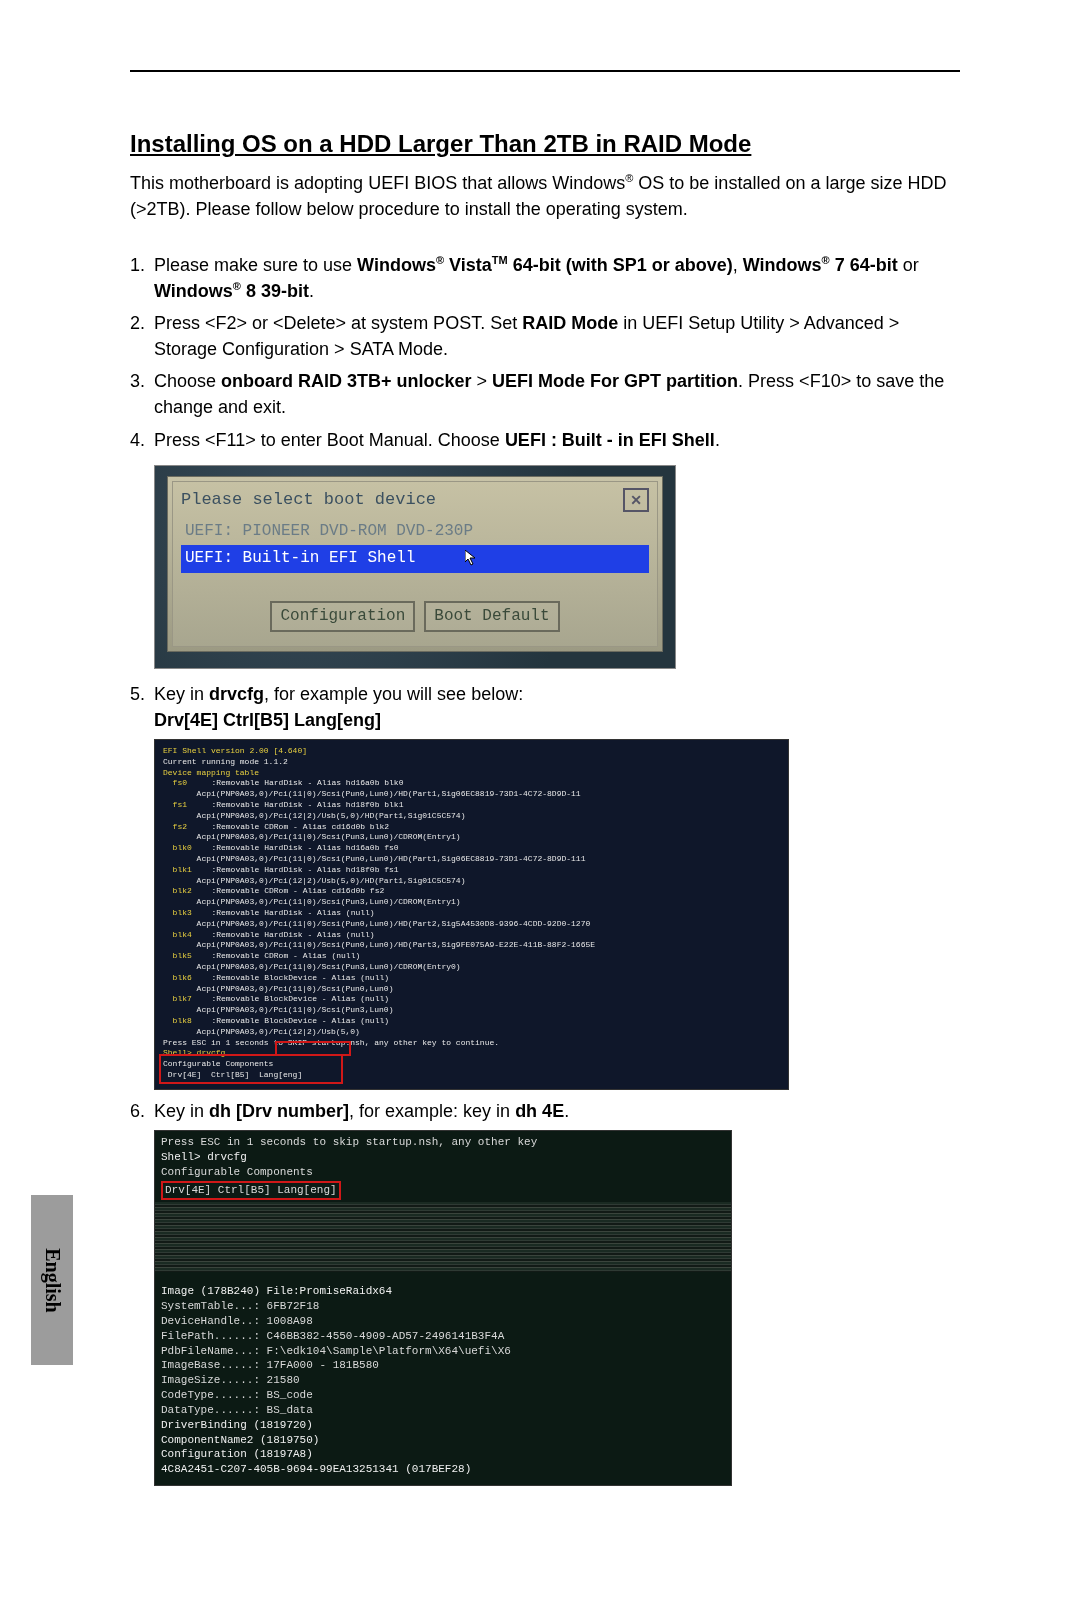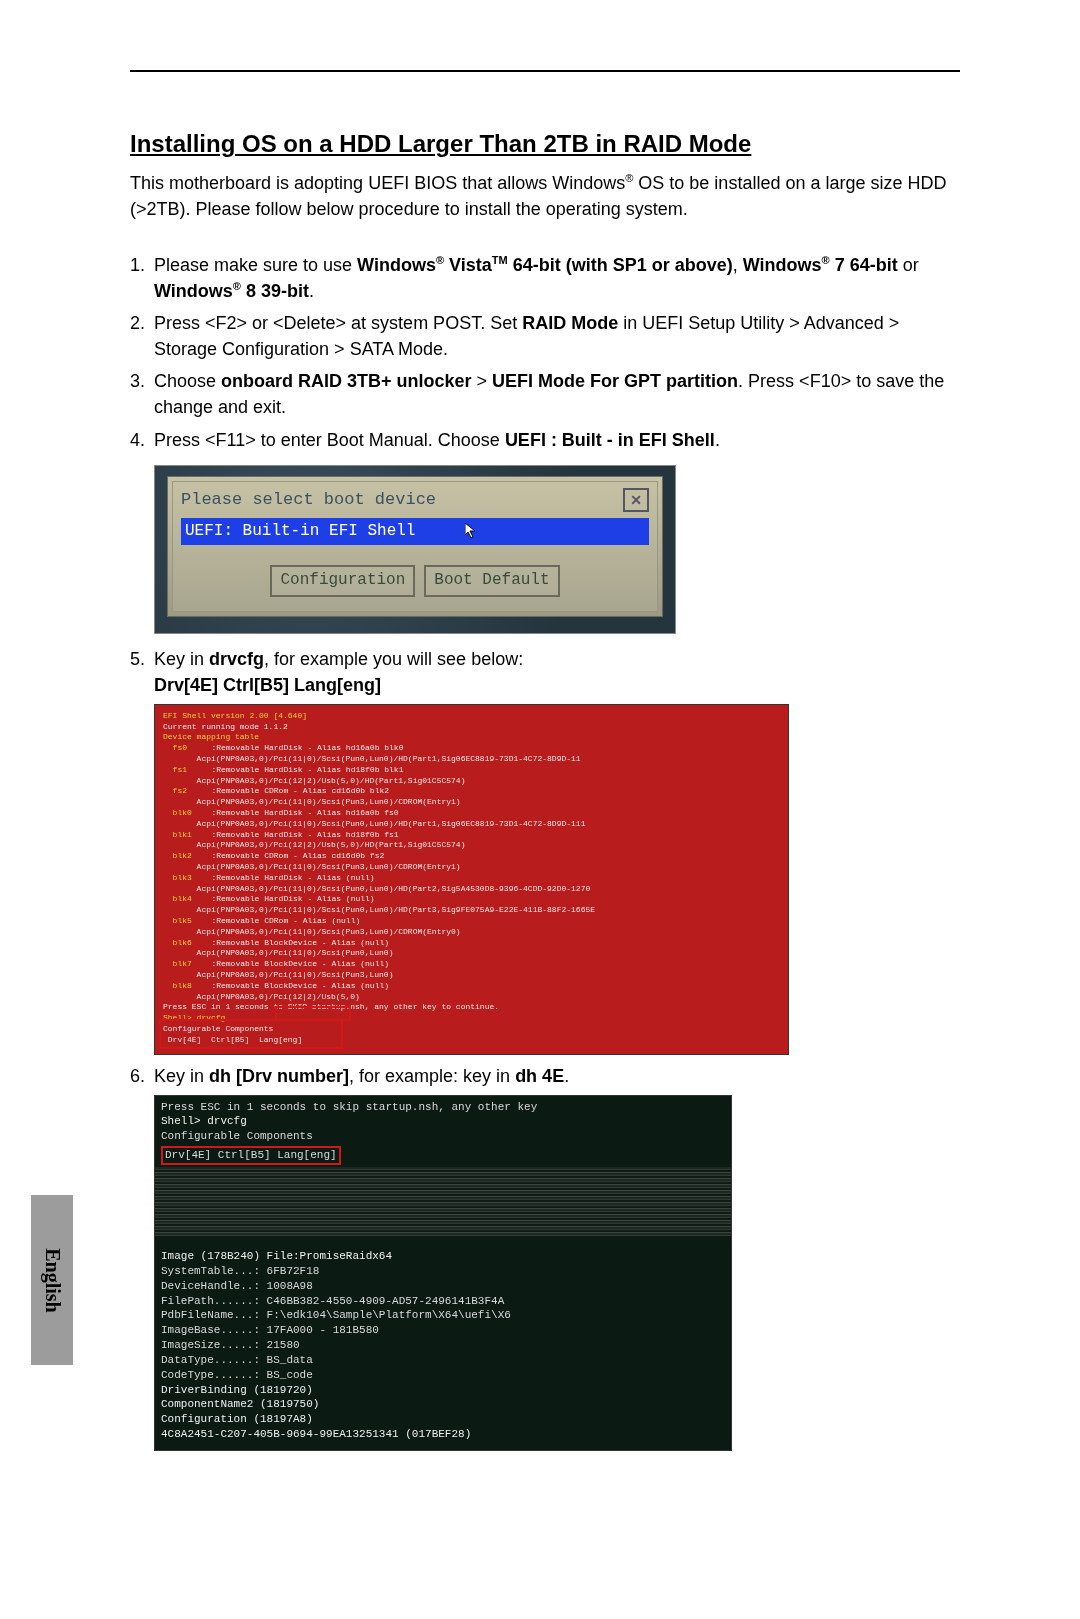--- a/index.html
+++ b/index.html
@@ -18,25 +18,25 @@
   .shot1{width:496px;margin:12px 0 12px 24px;background:radial-gradient(circle at 30% 30%,#394c5a,#24353e 70%);border:1px solid #888;padding:10px 12px 16px}
   .dlg{background:linear-gradient(#c8c3a7,#9c9a83);border:1px solid #6b6b5f;padding:4px}
   .dlg-inner{border:1px solid #9a9785;padding:6px 8px 14px;background:linear-gradient(#c6c1a4,#a8a68f)}
   .dlg-title{display:flex;align-items:flex-start;gap:4px;margin-bottom:6px}
   .dlg-title span{flex:1;color:#3b5060;font-family:"Courier New",monospace;font-size:17px}
   .dlg-x{width:22px;height:20px;border:2px solid #556;display:flex;align-items:center;justify-content:center;font-size:14px;color:#556;font-weight:bold}
   .opt{font-family:"Courier New",monospace;font-size:16px;color:#6b7c86;padding:2px 4px}
   .opt.sel{background:#1f3fe6;color:#fff}
   .cursor{display:inline-block;width:12px;height:16px;vertical-align:middle;margin-left:40px}
   .cursor svg{display:block}
-  .btnrow{text-align:center;margin-top:20px}
+  .btnrow{text-align:center;margin-top:28px}
   .btn{display:inline-block;border:2px solid #6a6a5c;color:#3a4a3a;font-family:"Courier New",monospace;font-size:16px;padding:2px 8px;margin:0 2px;background:rgba(255,255,255,.05)}
 
   
-  .shot2{width:617px;margin:4px 0 8px 24px;background:#b91c1c;padding:6px 8px 8px;font-family:"Courier New",monospace;font-size:8px;line-height:1.35;color:#e8e8e8;position:relative;border:1px solid #333}
+  .shot2{width:617px;margin:4px 0 8px 24px;background:#0f172a;padding:6px 8px 8px;font-family:"Courier New",monospace;font-size:8px;line-height:1.35;color:#e8e8e8;position:relative;border:1px solid #333}
   .shot2 .y{color:#e8d040}
   .shot2 .row{white-space:pre}
   .shot2 .lbl{color:#e8d040;display:inline-block;min-width:34px}
   .shot2 .redbox{position:absolute;border:2px solid #d01818}
   .shot2 .redbox1{left:4px;bottom:5px;width:180px;height:26px}
   .shot2 .redbox2{left:120px;bottom:33px;width:72px;height:11px}
 
   
   .shot3{width:576px;margin:6px 0 0 24px;background:#0c1a14;border:1px solid #333;font-family:"Courier New",monospace;color:#d9d9d9;font-size:11px;line-height:1.35}
   .shot3 .top{padding:4px 6px 2px}
@@ -76,20 +76,21 @@
     </li>
   </ol>
 
   <div class="shot1">
     <div class="dlg">
         <div class="dlg-inner">
       <div class="dlg-title">
         <span>Please select boot device</span>
         <div class="dlg-x">✕</div>
       </div>
+      <div class="opt">UEFI: PIONEER DVD-ROM DVD-230P</div>
       <div class="opt sel">
         <span>UEFI: Built-in EFI Shell</span>
         <span class="cursor">
           <svg viewBox="0 0 12 16">
                 <polygon points="0,0 0,12 3,9 6,15 8,14 5,8 10,8" fill="#fff" stroke="#000" stroke-width="1"></polygon>
               </svg>
         </span>
       </div>
       <div class="btnrow">
         <span class="btn">Configuration</span>
@@ -159,22 +160,22 @@
     </div>
     <div class="noise"></div>
     <div class="body">
       <div class="wt">Image (178B240)   File:PromiseRaidx64</div>
       <div> SystemTable...: 6FB72F18</div>
       <div> DeviceHandle..: 1008A98</div>
       <div> FilePath......: C46BB382-4550-4909-AD57-2496141B3F4A</div>
       <div> PdbFileName...: F:\edk104\Sample\Platform\X64\uefi\X6</div>
       <div> ImageBase.....: 17FA000 - 181B580</div>
       <div> ImageSize.....: 21580</div>
+      <div> CodeType......: BS_code</div>
       <div> DataType......: BS_data</div>
-      <div> CodeType......: BS_code</div>
       <div class="wt">DriverBinding (1819720)</div>
       <div class="wt">ComponentName2 (1819750)</div>
       <div class="wt">Configuration (18197A8)</div>
       <div class="wt">4C8A2451-C207-405B-9694-99EA13251341 (017BEF28)</div>
     </div>
   </div>
 
   <div class="tab">
       <span>English</span>
     </div>

